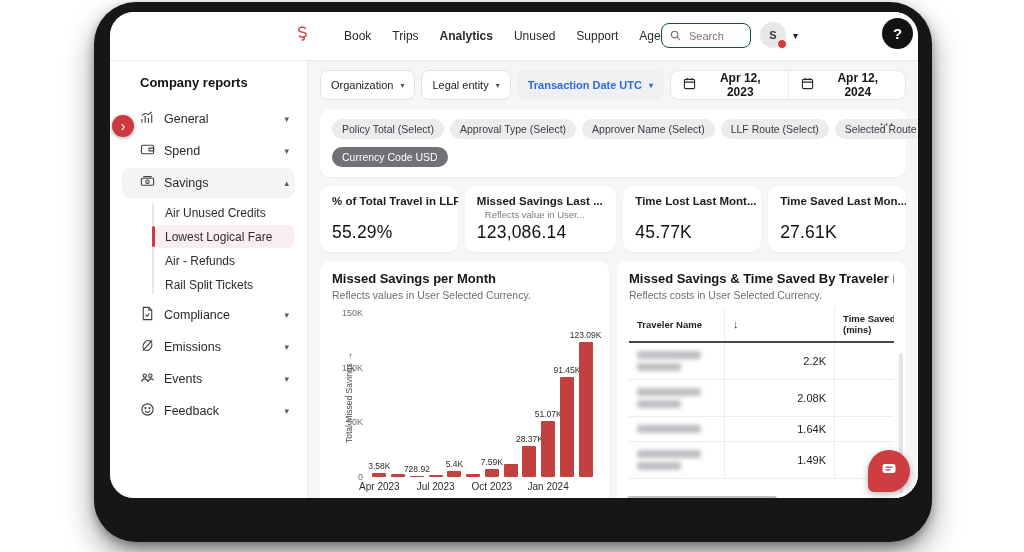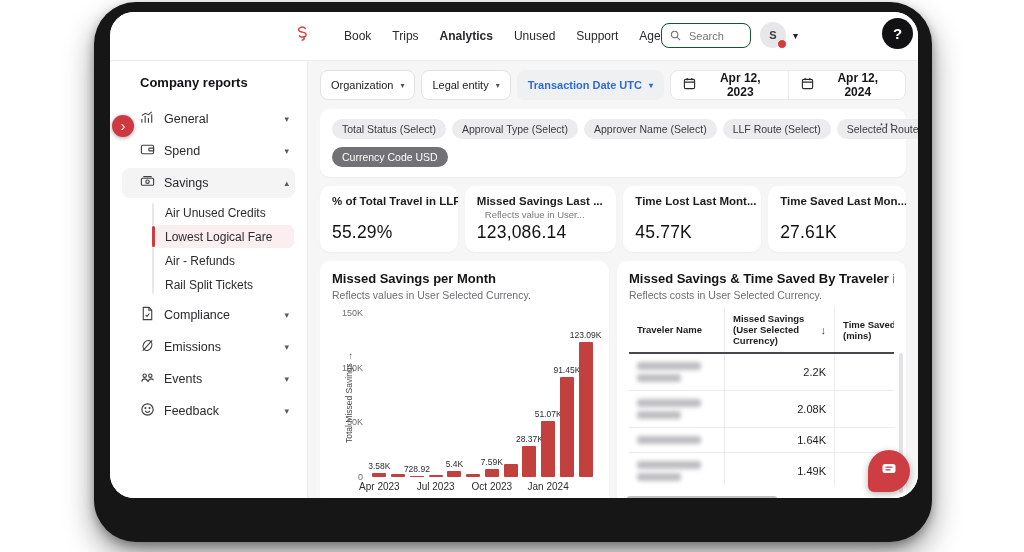--- a/index.html
+++ b/index.html
@@ -268,21 +268,21 @@
                   <line x1="9.5" y1="1" x2="9.5" y2="3.5" stroke="#29292e" stroke-width="1.2"></line>
                 </svg>
             </span>
             <span>Apr 12, 2024</span>
           </div>
         </div>
       </div>
 
       <div class="chipscard">
         <div class="chiprow" id="chip-row1">
-            <span class="chip">Total Status (Select)</span>
+            <span class="chip">Policy Total (Select)</span>
             <span class="chip">Approval Type (Select)</span>
             <span class="chip">Approver Name (Select)</span>
             <span class="chip">LLF Route (Select)</span>
             <span class="chip">Selected Route (Select)</span>
           </div>
         <div class="chiprow" id="chip-row2" style="margin-bottom:2px;">
             <span class="chip dark">Currency Code USD</span>
           </div>
         <div class="more-btn">⋯</div>
       </div>
@@ -382,21 +382,20 @@
         <div class="panel">
           <div class="p-title">Missed Savings &amp; Time Saved By Traveler in Last 90...</div>
           <div class="p-sub">Reflects costs in User Selected Currency.</div>
           <div class="tablewrap">
             <div class="ttable">
               <div class="thead" id="thead">
                   <div class="th c0">
                     <span>Traveler Name</span>
                   </div>
                   <div class="th c1">
-                    <span>Missed Savings (User Selected Currency)</span>
                     <span class="sort">↓</span>
                   </div>
                   <div class="th c2">
                     <span>Time Saved (mins)</span>
                   </div>
                 </div>
               <div id="tbody">
                   <div class="trow">
                     <div class="td c0">
                       <div class="blurbar" style="width: 64px;"></div>

